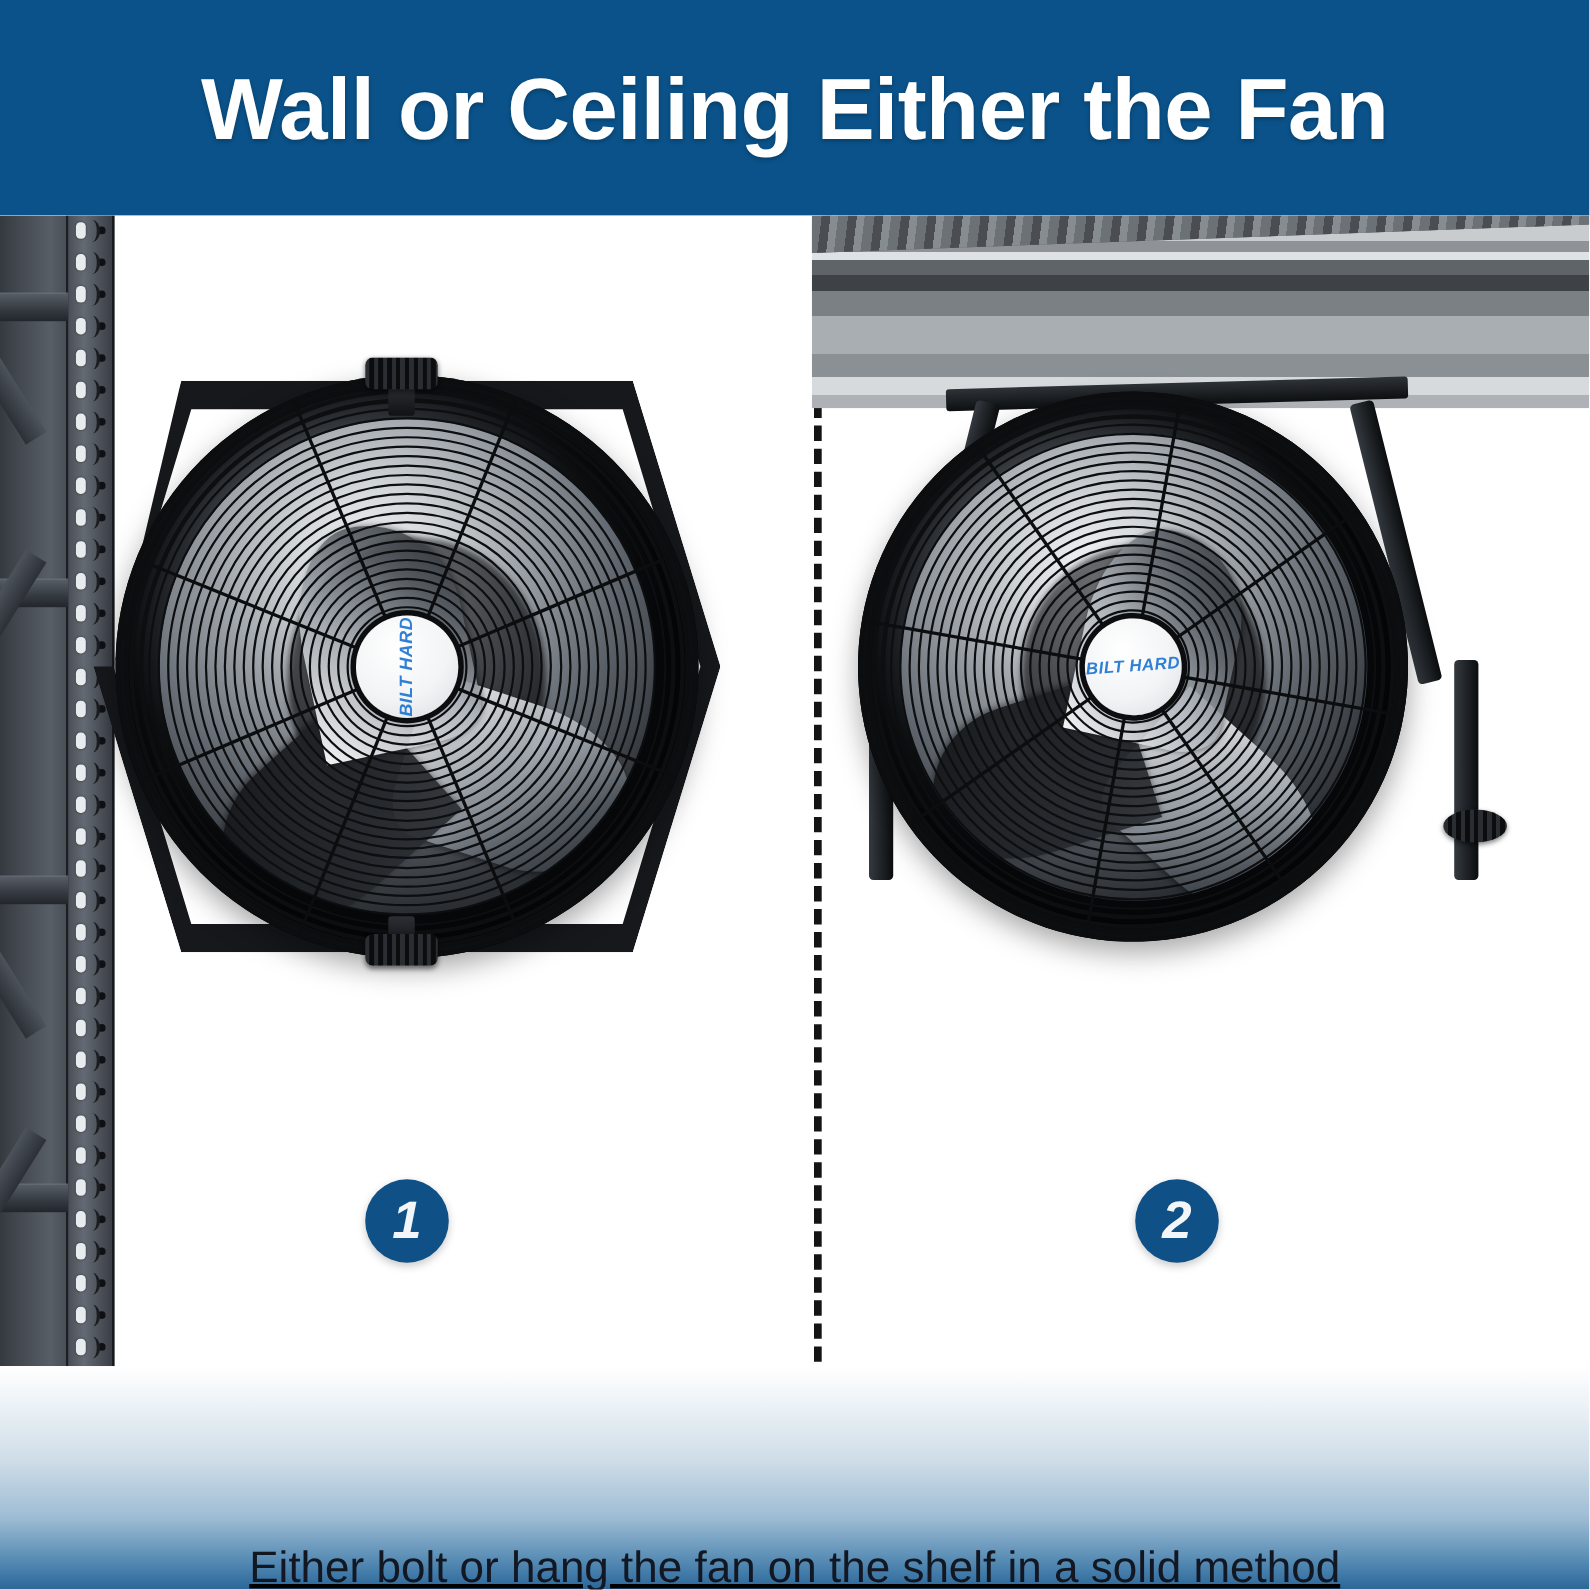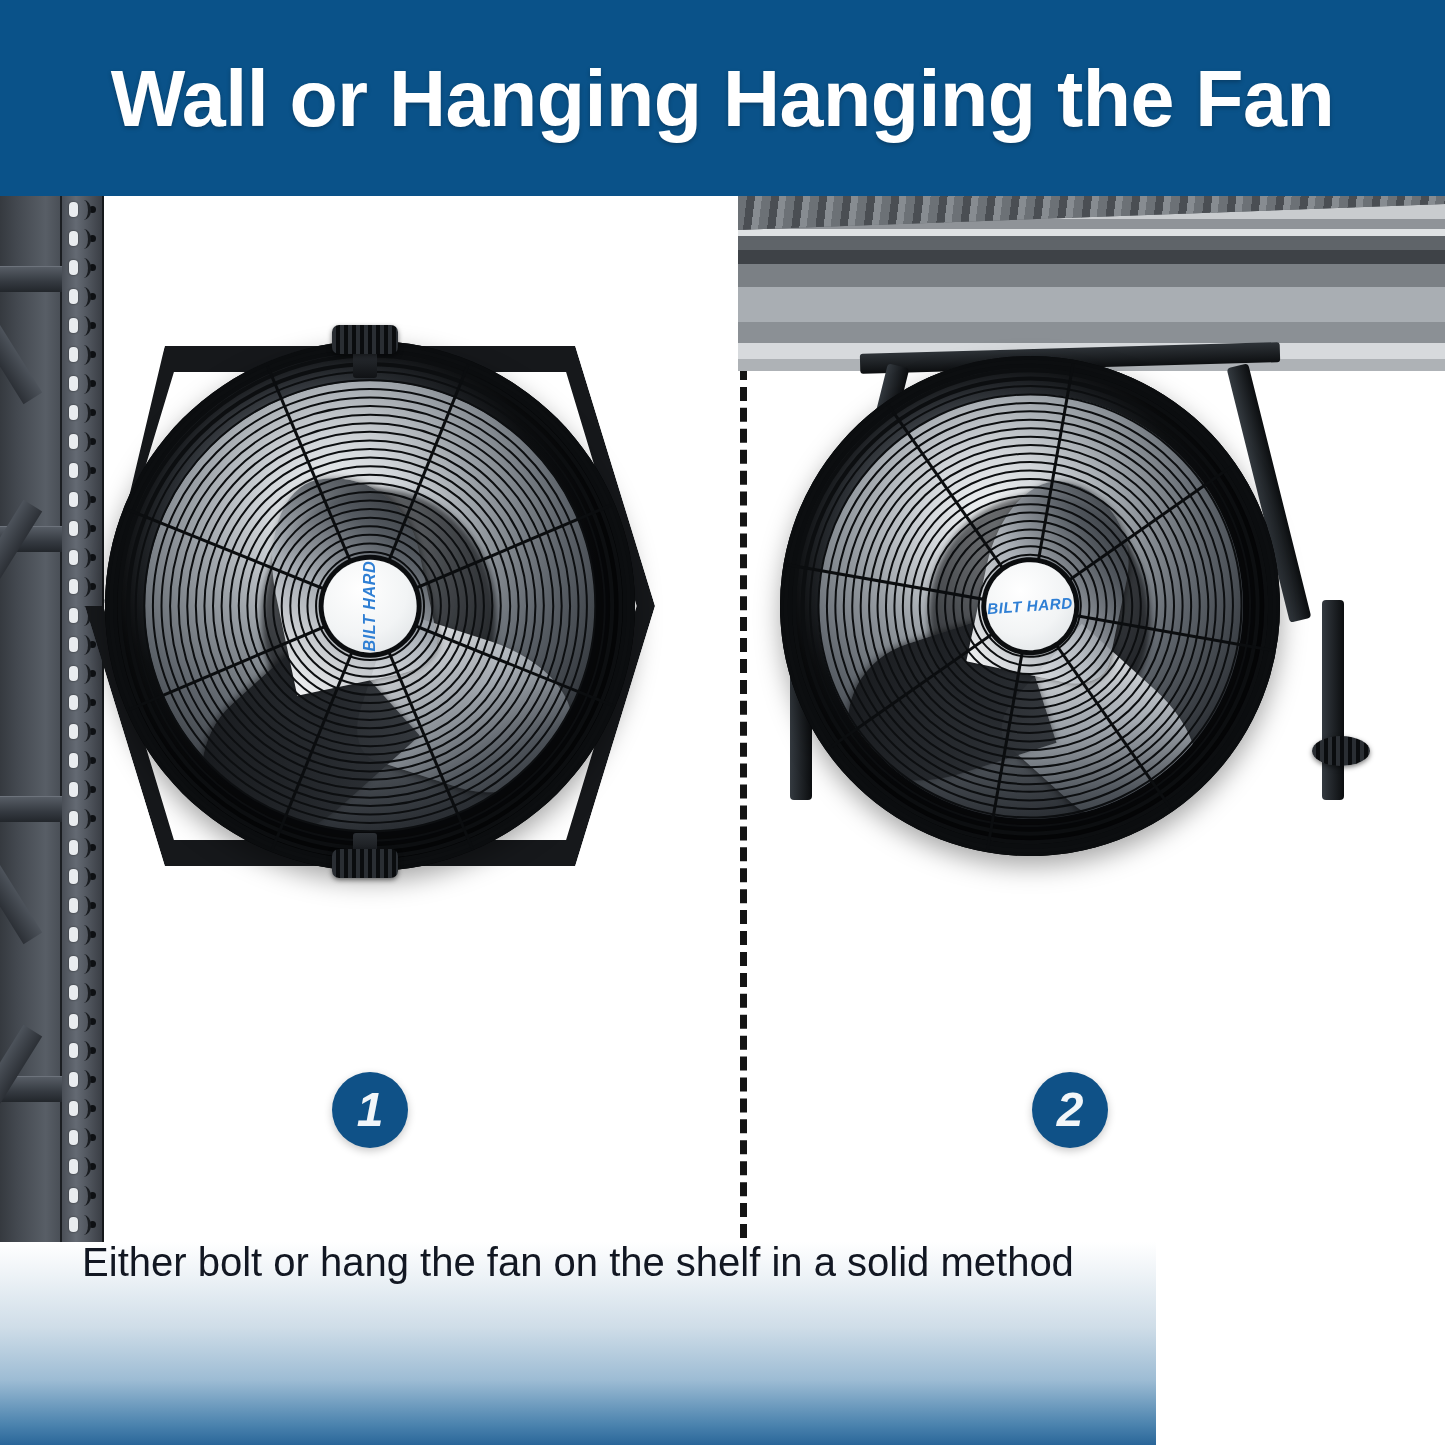--- a/index.html
+++ b/index.html
@@ -244,38 +244,38 @@
     color:#f2f6f9;
     font-size:48px; font-weight:bold; font-style:italic;
     line-height:1;
   }
   #badge-1 { left:332px; top:1072px; }
   #badge-2 { left:1032px; top:1072px; }
 
   
   #caption-band {
     position:absolute; left:0; top:1242px;
-    width:1156px; height:203px;
+    width:1445px; height:203px;
     background:linear-gradient(180deg,#ffffff 0%, #eef3f7 16%, #cfdde8 42%, #9dbcd4 68%, #4b83ae 90%, #2a6699 100%);
-    display:flex; align-items:flex-start; justify-content:center;
+    display:flex; align-items:flex-end; justify-content:center;text-decoration:underline;
   }
   #caption-text {
     color:#121722;
     font-size:40px;
     line-height:1;
     white-space:nowrap;
   }
 </style>
 </head>
 <body>
 
 <div id="page">
 
   <div id="header-band">
-    <div id="header-title">Wall or Hanging Hanging the Fan</div>
+    <div id="header-title">Wall or Ceiling Either the Fan</div>
   </div>
 
   <div id="stage">
 
     <div class="panel" id="panel-left">
 
       <div id="rack">
         <div id="rack-face"></div>
       <div class="rack-slot" style="top: 6px;"></div>
           <div class="rack-hole" style="top: 10px;"></div>

